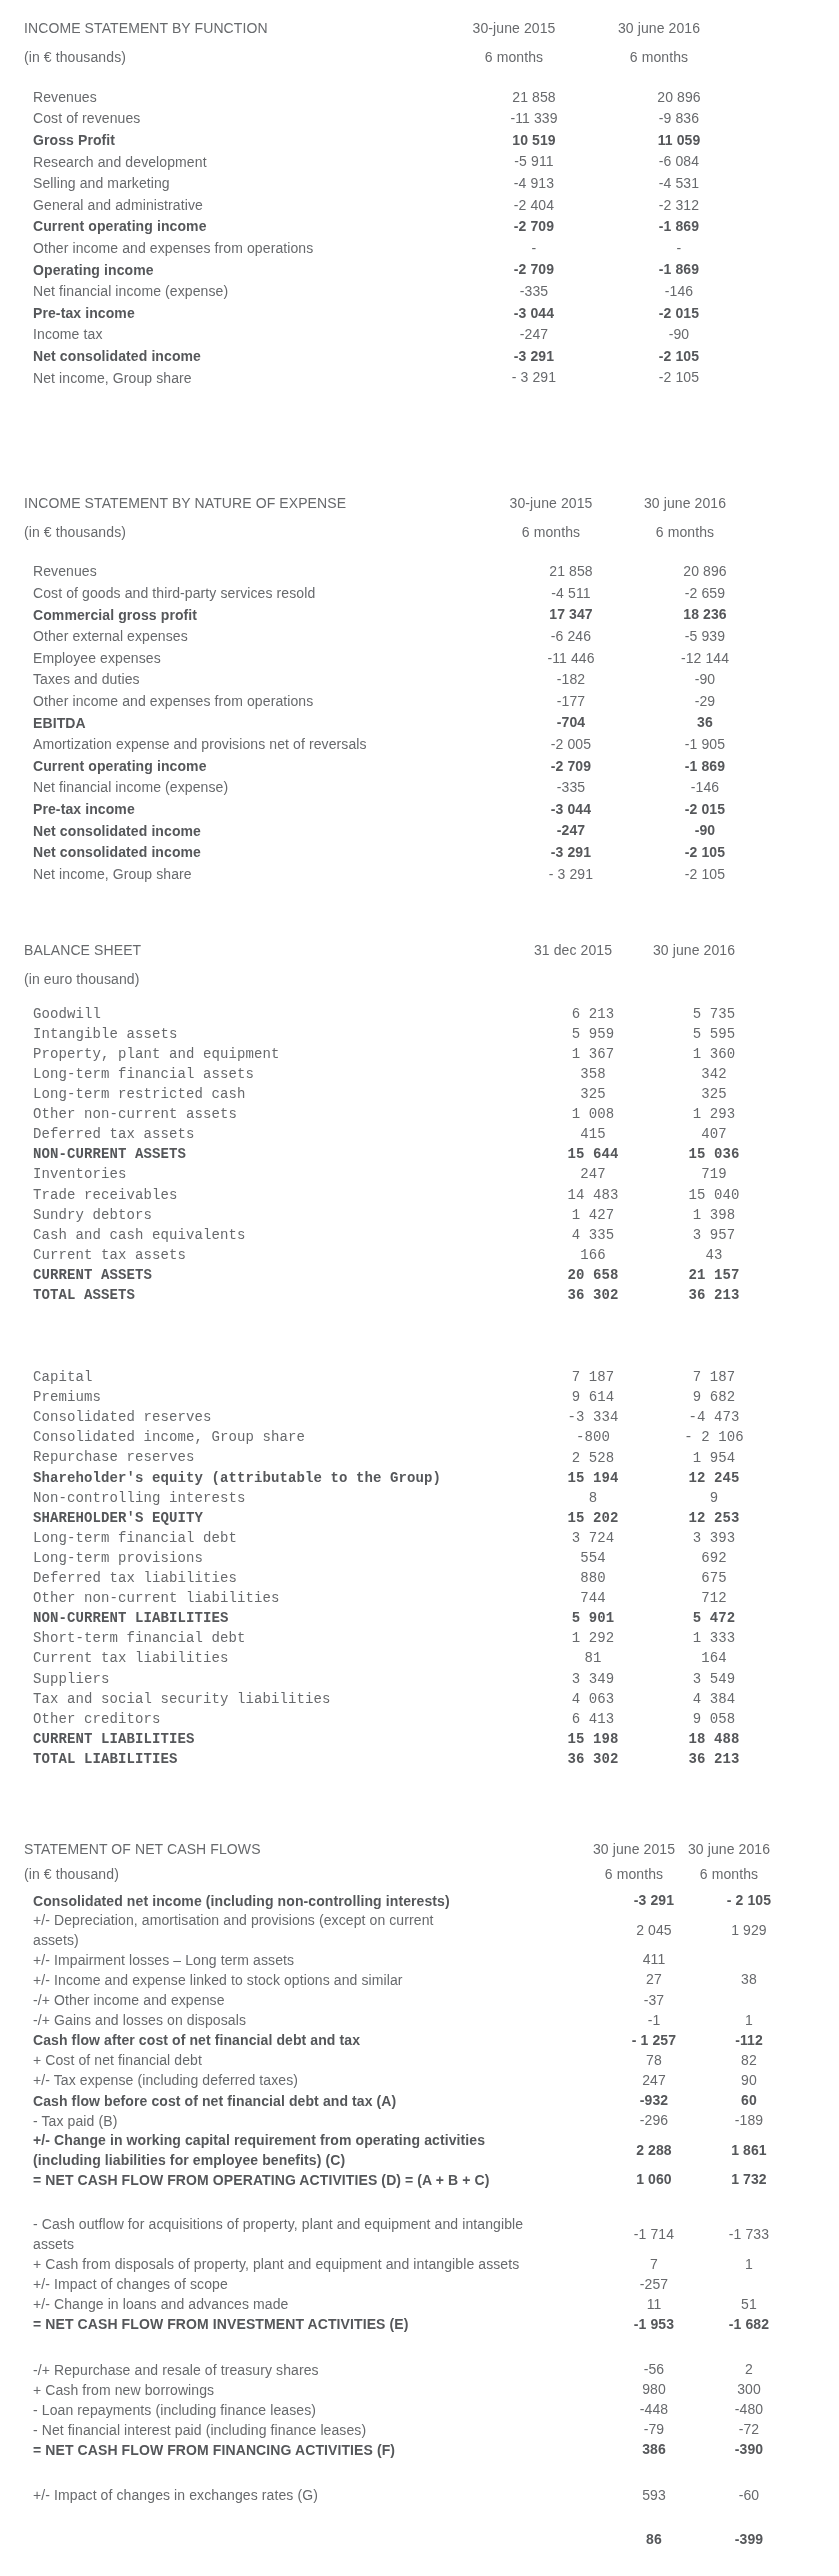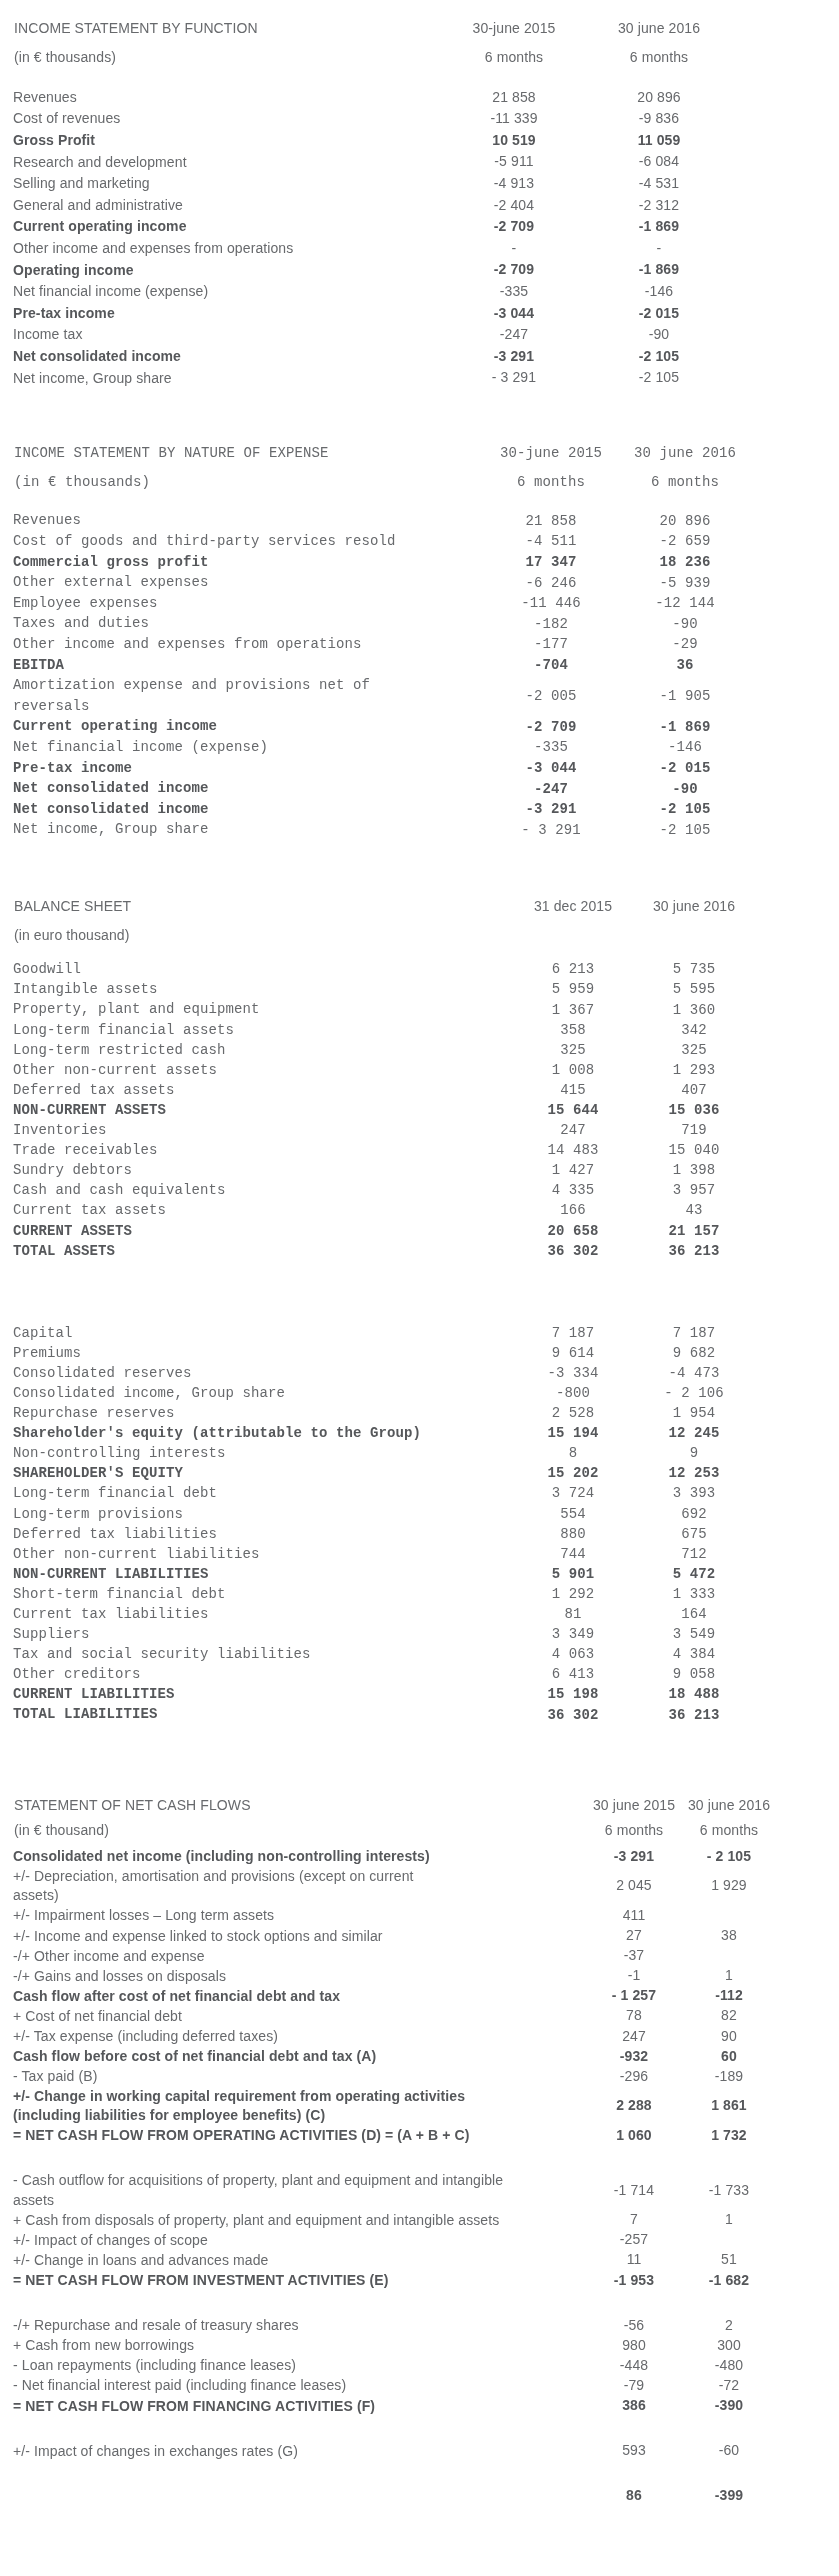--- a/index.html
+++ b/index.html
@@ -15,48 +15,48 @@
     overflow:hidden;
     font-family:"Liberation Sans", sans-serif;
     color:var(--text);
     position:relative;
   }
   .doc{
     padding:14.4px 0 0 0;
     width:839px;
   }
   .stmt{position:relative;width:100%;}
-  .stmt.s2{margin-top:51px;font-family:Liberation Mono, monospace;}
+  .stmt.s2{margin-top:101px;}
   .stmt.s3{margin-top:52px;}
   .stmt.s4{margin-top:67px;}
 
   .sec-head{position:relative;}
   .sec-title,.sec-subtitle{
     font-size:14px;
     line-height:29px;
-    padding-left:14px;
+    padding-left:24px;
     letter-spacing:0.1px;
     white-space:nowrap;
   }
   .s4 .sec-title,.s4 .sec-subtitle{line-height:25px;}
 
   .colhead{
     position:absolute;
     top:0;
     width:134px;
     text-align:center;
     font-size:14px;
     line-height:29px;
     letter-spacing:0.1px;
   }
   .s4 .colhead{line-height:25px;}
   .colhead.c1{left:calc(var(--c1) - 67px);}
   .colhead.c2{left:calc(var(--c2) - 67px);}
 
-  .rows{position:relative;}
+  .rows{position:relative;padding-left:20px;}
   .s1 .rows,.s2 .rows{margin-top:13.4px;}
   .s3 .rows{margin-top:10.3px;font-family:Liberation Mono, monospace;}
   .s4 .rows{margin-top:4.1px;}
 
   .row{
     position:relative;
     min-height:20.6px;
     font-size:14px;
     line-height:20.6px;
     letter-spacing:0.1px;

